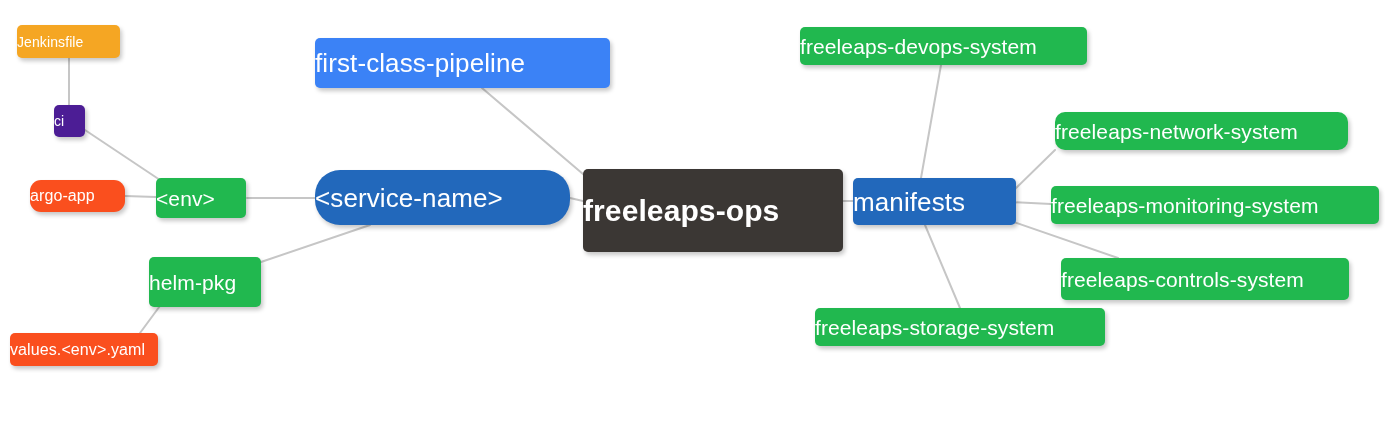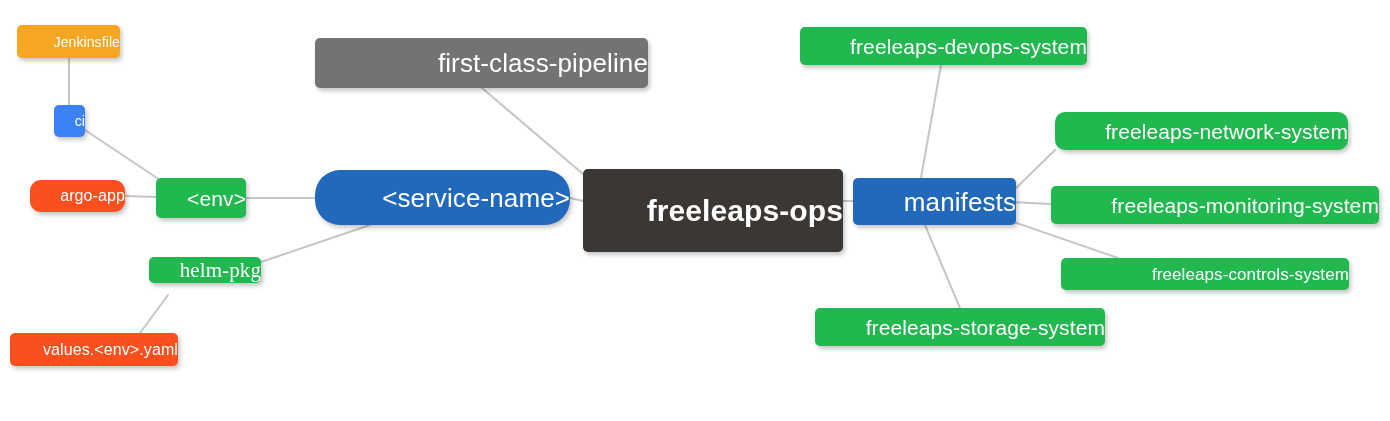--- a/index.html
+++ b/index.html
@@ -24,21 +24,21 @@
     top: 0;
     width: 1390px;
     height: 421px;
     pointer-events: none;
   }
   .node {
     position: absolute;
     box-sizing: border-box;
     display: flex;
     align-items: center;
-    justify-content: flex-end;
+    justify-content: flex-start;
     color: #ffffff;
     white-space: nowrap;
     border-radius: 5px;
     box-shadow: 2px 3px 4px rgba(0,0,0,0.22);
     letter-spacing: 0.1px;
   }
   .node-label {
     display: block;
     line-height: 1;
   }
@@ -63,53 +63,53 @@
       <path d="M1008,220 L1118,258" stroke="#c6c6c6" stroke-width="2" fill="none" stroke-linecap="round"></path>
       <path d="M925,225 L960,308" stroke="#c6c6c6" stroke-width="2" fill="none" stroke-linecap="round"></path>
     </svg>
   <div id="node-layer">
       <div class="node" style="left: 583px; top: 169px; width: 260px; height: 83px; background: rgb(59, 55, 52); font-size: 30px; font-weight: bold;">
         <span class="node-label">freeleaps-ops</span>
       </div>
       <div class="node" style="left: 315px; top: 170px; width: 255px; height: 55px; background: rgb(34, 104, 187); font-size: 26px; border-radius: 25px;">
         <span class="node-label">&lt;service-name&gt;</span>
       </div>
-      <div class="node" style="left: 315px; top: 38px; width: 333px; height: 50px; background: #737373; font-size: 26px;">
+      <div class="node" style="left: 315px; top: 38px; width: 295px; height: 50px; background: #3b82f6; font-size: 26px;">
         <span class="node-label">first-class-pipeline</span>
       </div>
       <div class="node" style="left: 853px; top: 178px; width: 163px; height: 47px; background: rgb(34, 104, 187); font-size: 26px;">
         <span class="node-label">manifests</span>
       </div>
       <div class="node" style="left: 156px; top: 178px; width: 90px; height: 40px; background: rgb(33, 184, 79); font-size: 21px;">
         <span class="node-label">&lt;env&gt;</span>
       </div>
-      <div class="node" style="left: 149px; top: 257px; width: 112px; height: 26px; background: rgb(33, 184, 79); font-size: 21px; font-family: Liberation Serif, serif;">
+      <div class="node" style="left: 149px; top: 257px; width: 112px; height: 50px; background: rgb(33, 184, 79); font-size: 21px;">
         <span class="node-label">helm-pkg</span>
       </div>
-      <div class="node" style="left: 54px; top: 105px; width: 31px; height: 32px; background: #3b82f6; font-size: 14px;">
+      <div class="node" style="left: 54px; top: 105px; width: 31px; height: 32px; background: #4c1d95; font-size: 14px;">
         <span class="node-label">ci</span>
       </div>
       <div class="node" style="left: 17px; top: 25px; width: 103px; height: 33px; background: rgb(245, 166, 35); font-size: 14px;">
         <span class="node-label">Jenkinsfile</span>
       </div>
       <div class="node" style="left: 30px; top: 180px; width: 95px; height: 32px; background: rgb(250, 79, 30); font-size: 16px; border-radius: 11px;">
         <span class="node-label">argo-app</span>
       </div>
-      <div class="node" style="left: 10px; top: 333px; width: 168px; height: 33px; background: rgb(250, 79, 30); font-size: 16px;">
+      <div class="node" style="left: 10px; top: 333px; width: 148px; height: 33px; background: rgb(250, 79, 30); font-size: 16px;">
         <span class="node-label">values.&lt;env&gt;.yaml</span>
       </div>
       <div class="node" style="left: 800px; top: 27px; width: 287px; height: 38px; background: rgb(33, 184, 79); font-size: 21px;">
         <span class="node-label">freeleaps-devops-system</span>
       </div>
       <div class="node" style="left: 1055px; top: 112px; width: 293px; height: 38px; background: rgb(33, 184, 79); font-size: 21px; border-radius: 10px;">
         <span class="node-label">freeleaps-network-system</span>
       </div>
       <div class="node" style="left: 1051px; top: 186px; width: 328px; height: 38px; background: rgb(33, 184, 79); font-size: 21px;">
         <span class="node-label">freeleaps-monitoring-system</span>
       </div>
-      <div class="node" style="left: 1061px; top: 258px; width: 288px; height: 32px; background: rgb(33, 184, 79); font-size: 17px;">
+      <div class="node" style="left: 1061px; top: 258px; width: 288px; height: 42px; background: rgb(33, 184, 79); font-size: 21px;">
         <span class="node-label">freeleaps-controls-system</span>
       </div>
       <div class="node" style="left: 815px; top: 308px; width: 290px; height: 38px; background: rgb(33, 184, 79); font-size: 21px;">
         <span class="node-label">freeleaps-storage-system</span>
       </div>
     </div>
 </div>
 
 </body></html>

